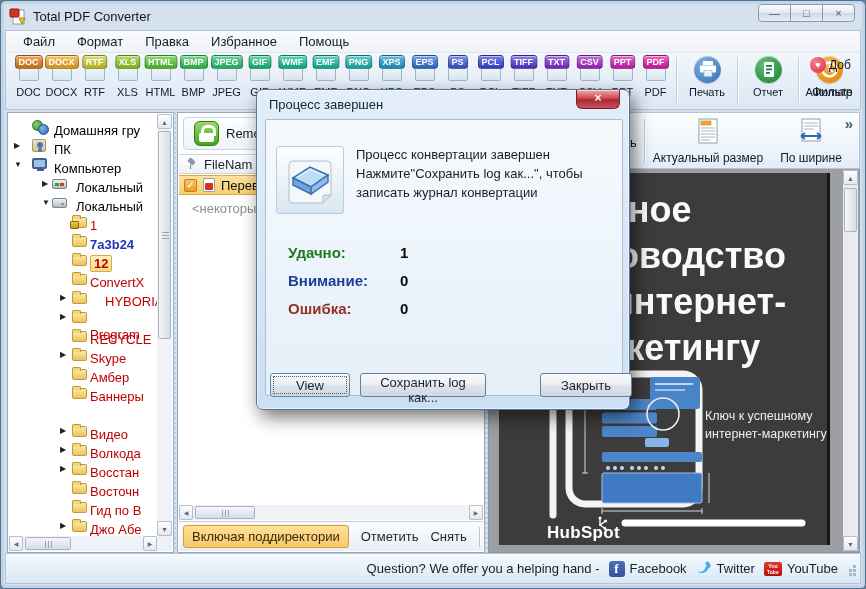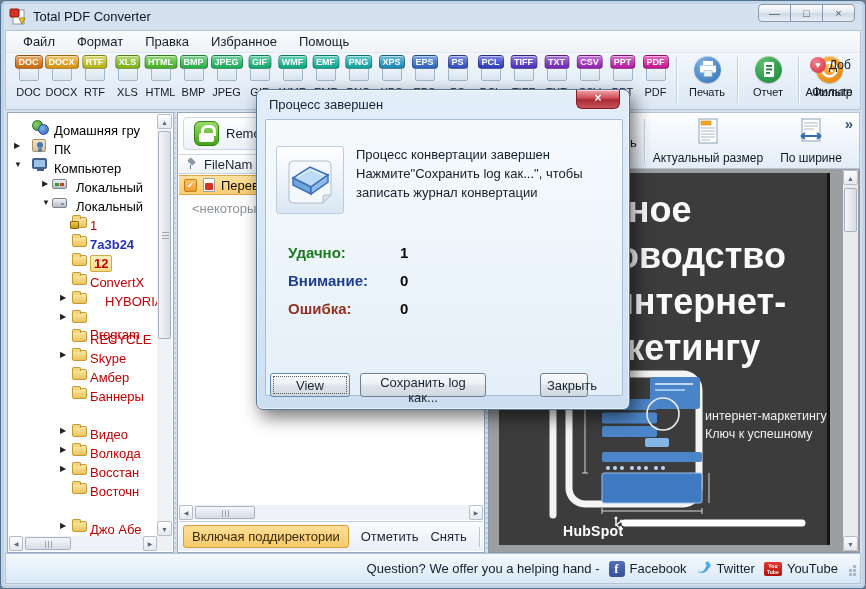--- a/index.html
+++ b/index.html
@@ -137,21 +137,21 @@
   .pv-btn .bl{margin-top:3px;white-space:nowrap;}
   .pv-actual{left:163px;width:112px;justify-content:flex-end;}
   .pv-fit{left:281px;width:82px;}
   .chev{position:absolute;right:6px;top:2px;font-size:15px;font-weight:bold;color:#3A5A7A;}
   .pv-area{position:absolute;left:0;right:0;top:57px;bottom:0;background:#9C9EA2;border:1px solid #8898A8;border-top:none;}
   .slide{position:absolute;left:10px;top:4px;width:331px;height:372px;background:#3C3C3C;overflow:hidden;}
   .slide::after{content:'';position:absolute;right:0;top:0;bottom:0;width:3px;background:#151515;}
   .slide-title{position:absolute;left:59px;top:14px;font-size:36px;font-weight:bold;color:#FAFAFA;
     line-height:46px;white-space:nowrap;letter-spacing:0;}
   .slide-caption{position:absolute;left:206px;top:234px;font-size:12.5px;line-height:18px;color:#EFEFEF;white-space:nowrap;}
-  .hubspot{position:absolute;left:64px;top:350px;font-size:14px;font-weight:bold;color:#fff;letter-spacing:.3px;}
+  .hubspot{position:absolute;left:48px;top:350px;font-size:17px;font-weight:bold;color:#fff;letter-spacing:.3px;}
   .sprocket{position:absolute;left:45px;top:-7px;}
   .pv-scroll{right:1px;top:1px;bottom:1px;width:15px;background:#E9EBEE;}
   
   .statusbar{position:absolute;left:4px;right:4px;bottom:4px;height:31px;border:1px solid #B5C3D4;
     background:linear-gradient(#F4F9FD,#D9E8F6);display:flex;align-items:center;justify-content:flex-end;
     gap:9px;padding-right:22px;font-size:13px;color:#14202C;}
   .soc{display:flex;align-items:center;gap:5px;}
   .fbicon{width:16px;height:16px;border-radius:3px;background:linear-gradient(#4E71B8,#34519C);color:#fff;
     font-family:"Liberation Serif",serif;font-weight:bold;font-size:13px;line-height:15px;text-align:center;}
   .yticon{width:18px;height:14px;border-radius:2px;background:linear-gradient(#E03A30,#B50F0A);color:#fff;
@@ -176,21 +176,21 @@
   .stat-row{display:flex;height:28px;align-items:center;font-size:15px;font-weight:bold;}
   .stat-label{width:112px;}
   .stat-value{color:#0A0A0A;}
   .dlg-buttons{position:absolute;left:0;right:0;top:313px;}
   .dbtn{position:absolute;top:-30px;height:24px;font-family:inherit;font-size:13px;color:#1A2430;
     border:1px solid #707E8C;border-radius:3px;
     background:linear-gradient(#F8FAFC,#EBF0F4 45%,#DDE3EA 55%,#D0D9E2);box-shadow:inset 0 1px 0 #fff;}
   .dbtn.focused{outline:1px dotted #5A5A5A;outline-offset:-4px;border-color:#5A89B4;}
   .b-view{left:13px;width:80px;}
   .b-save{left:103px;width:126px;}
-  .b-close{left:283px;width:48px;}
+  .b-close{left:283px;width:92px;}
 </style>
 </head>
 <body>
 
 <div class="win">
 
   <div class="titlebar">
     <span class="appicon">
       <svg width="18" height="18" viewBox="0 0 18 18">
         <rect x="4" y="2" width="11" height="14" fill="#fff" stroke="#8A98A8"></rect>
@@ -480,20 +480,24 @@
           <span class="tlabel" style="left: 82px; color: rgb(192, 0, 0);">Волкода</span>
         </div>
         <div class="trow" style="top: 346px;">
           <span class="tarrow" style="left: 52px;">▶</span>
           <span class="ticon i-folder" style="left: 64px;"></span>
           <span class="tlabel" style="left: 82px; color: rgb(192, 0, 0);">Восстан</span>
         </div>
         <div class="trow" style="top: 365px;">
           <span class="ticon i-folder" style="left: 64px;"></span>
           <span class="tlabel" style="left: 82px; color: rgb(192, 0, 0);">Восточн</span>
+        </div>
+        <div class="trow" style="top: 384px;">
+          <span class="ticon i-folder" style="left: 64px;"></span>
+          <span class="tlabel" style="left: 82px; color: rgb(192, 0, 0);">Гид по В</span>
         </div>
         <div class="trow" style="top: 403px;">
           <span class="tarrow" style="left: 52px;">▶</span>
           <span class="ticon i-folder" style="left: 64px;"></span>
           <span class="tlabel" style="left: 82px; color: rgb(192, 0, 0);">Джо Абе</span>
         </div>
       </div>
     <div class="vscroll">
       <span class="sb-arrow" style="top:0;left:0">▲</span>
       <span class="sb-thumb grip-v" style="left:1px;top:17px;width:13px;height:208px"></span>
@@ -610,22 +614,22 @@
               <line x1="45" y1="34" x2="51" y2="34"></line>
               <line x1="45" y1="108" x2="51" y2="108"></line>
             <line x1="65" y1="146" x2="165" y2="146"></line>
               <line x1="65" y1="143" x2="65" y2="149"></line>
               <line x1="165" y1="143" x2="165" y2="149"></line>
             <line x1="172" y1="108" x2="172" y2="138"></line>
           </g>
           <line x1="88" y1="158" x2="265" y2="158" stroke="#FFFFFF" stroke-width="7" stroke-linecap="round"></line>
         </svg>
         <div class="slide-caption">
+          <div>Ключ к успешному</div>
           <div>интернет-маркетингу</div>
-          <div>Ключ к успешному</div>
         </div>
         <div class="hubspot">
           <span>HubSpot</span>
           <svg class="sprocket" width="16" height="14" viewBox="0 0 16 14">
             <g stroke="#fff" stroke-width="1.4" stroke-linecap="round">
               <line x1="8" y1="9" x2="8" y2="2"></line>
                 <line x1="8" y1="9" x2="13.5" y2="5"></line>
                 <line x1="8" y1="9" x2="13" y2="12.5"></line>
             </g>
             <circle cx="8" cy="2" r="1.5" fill="#fff"></circle>

